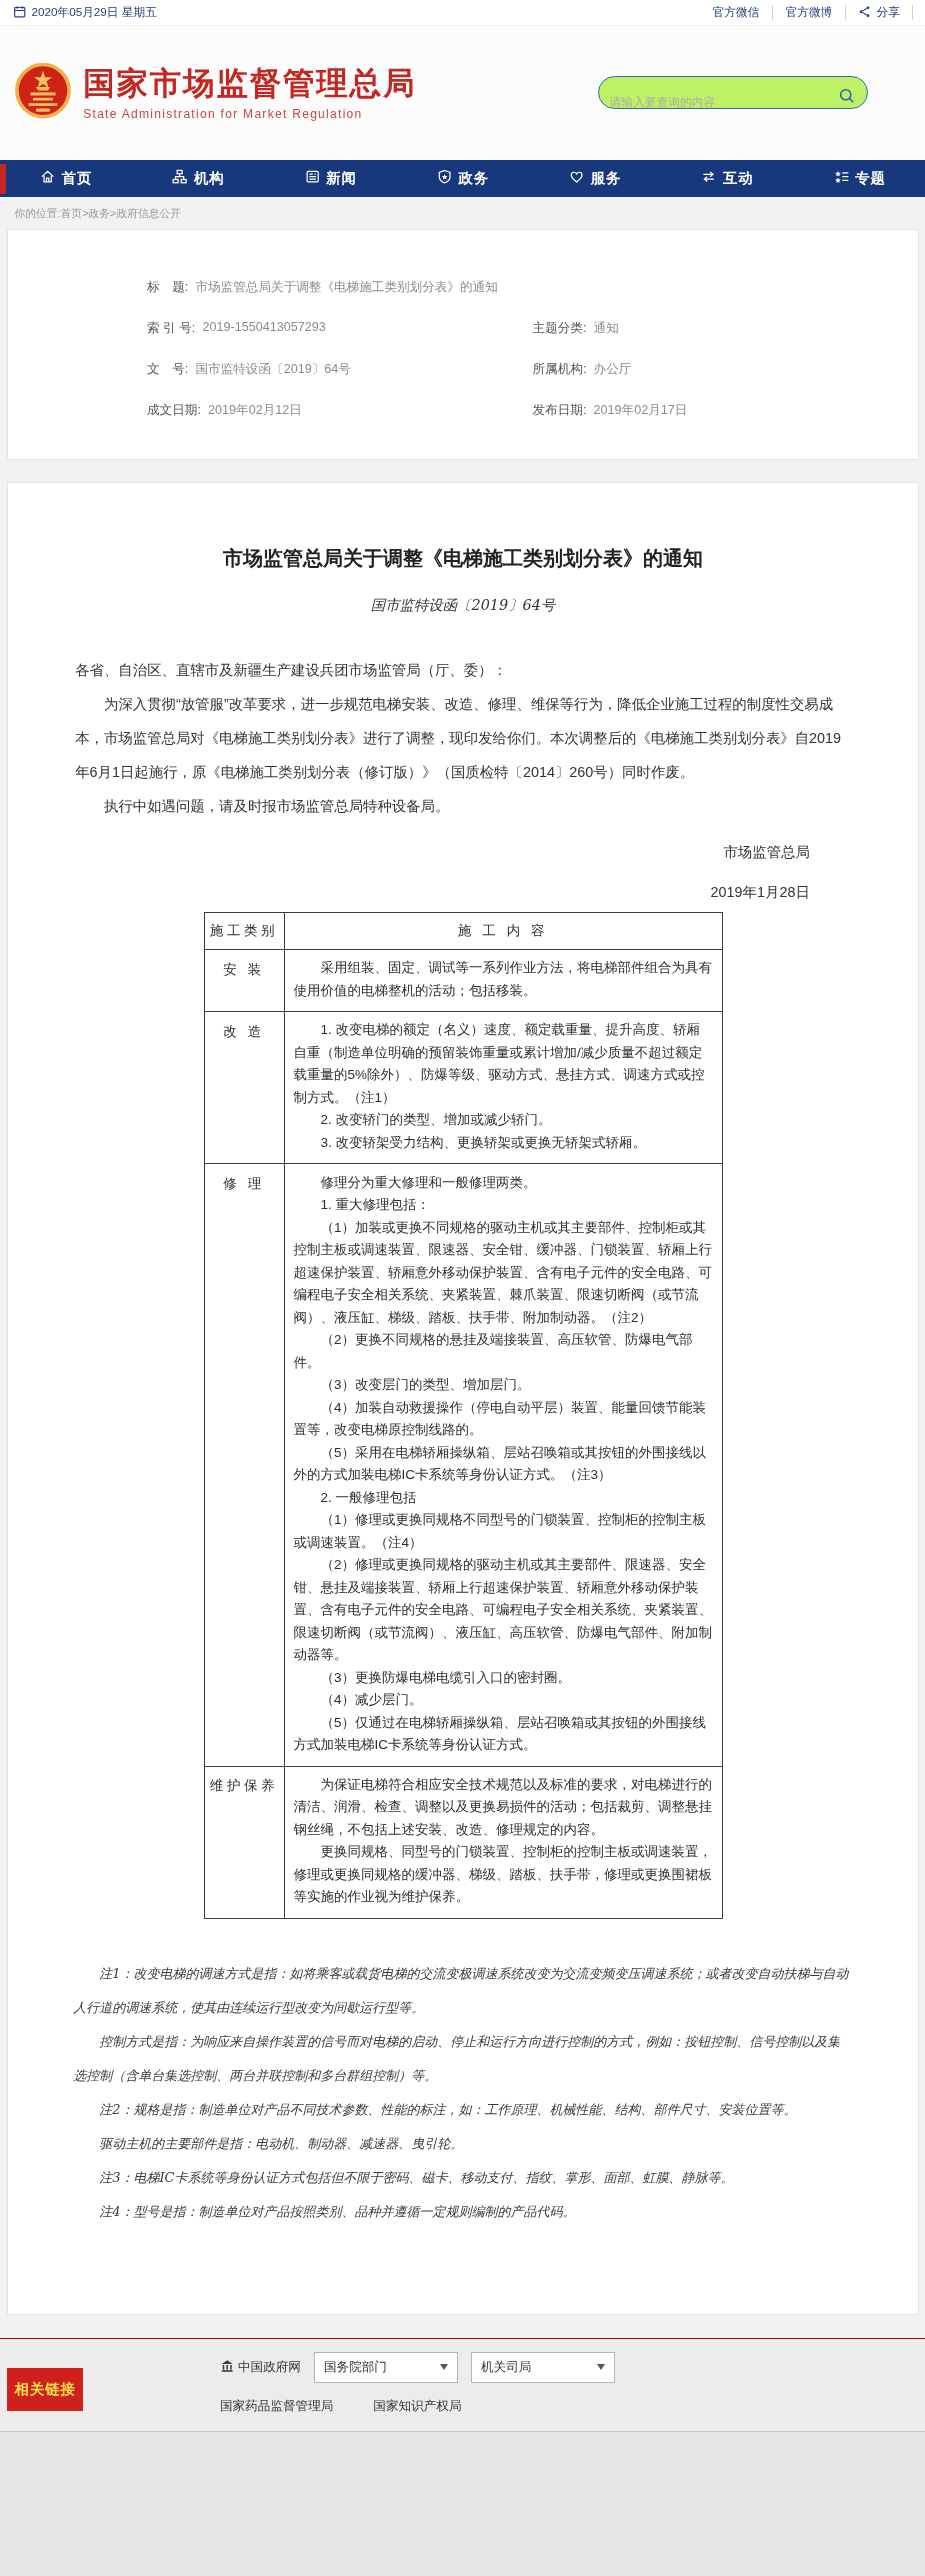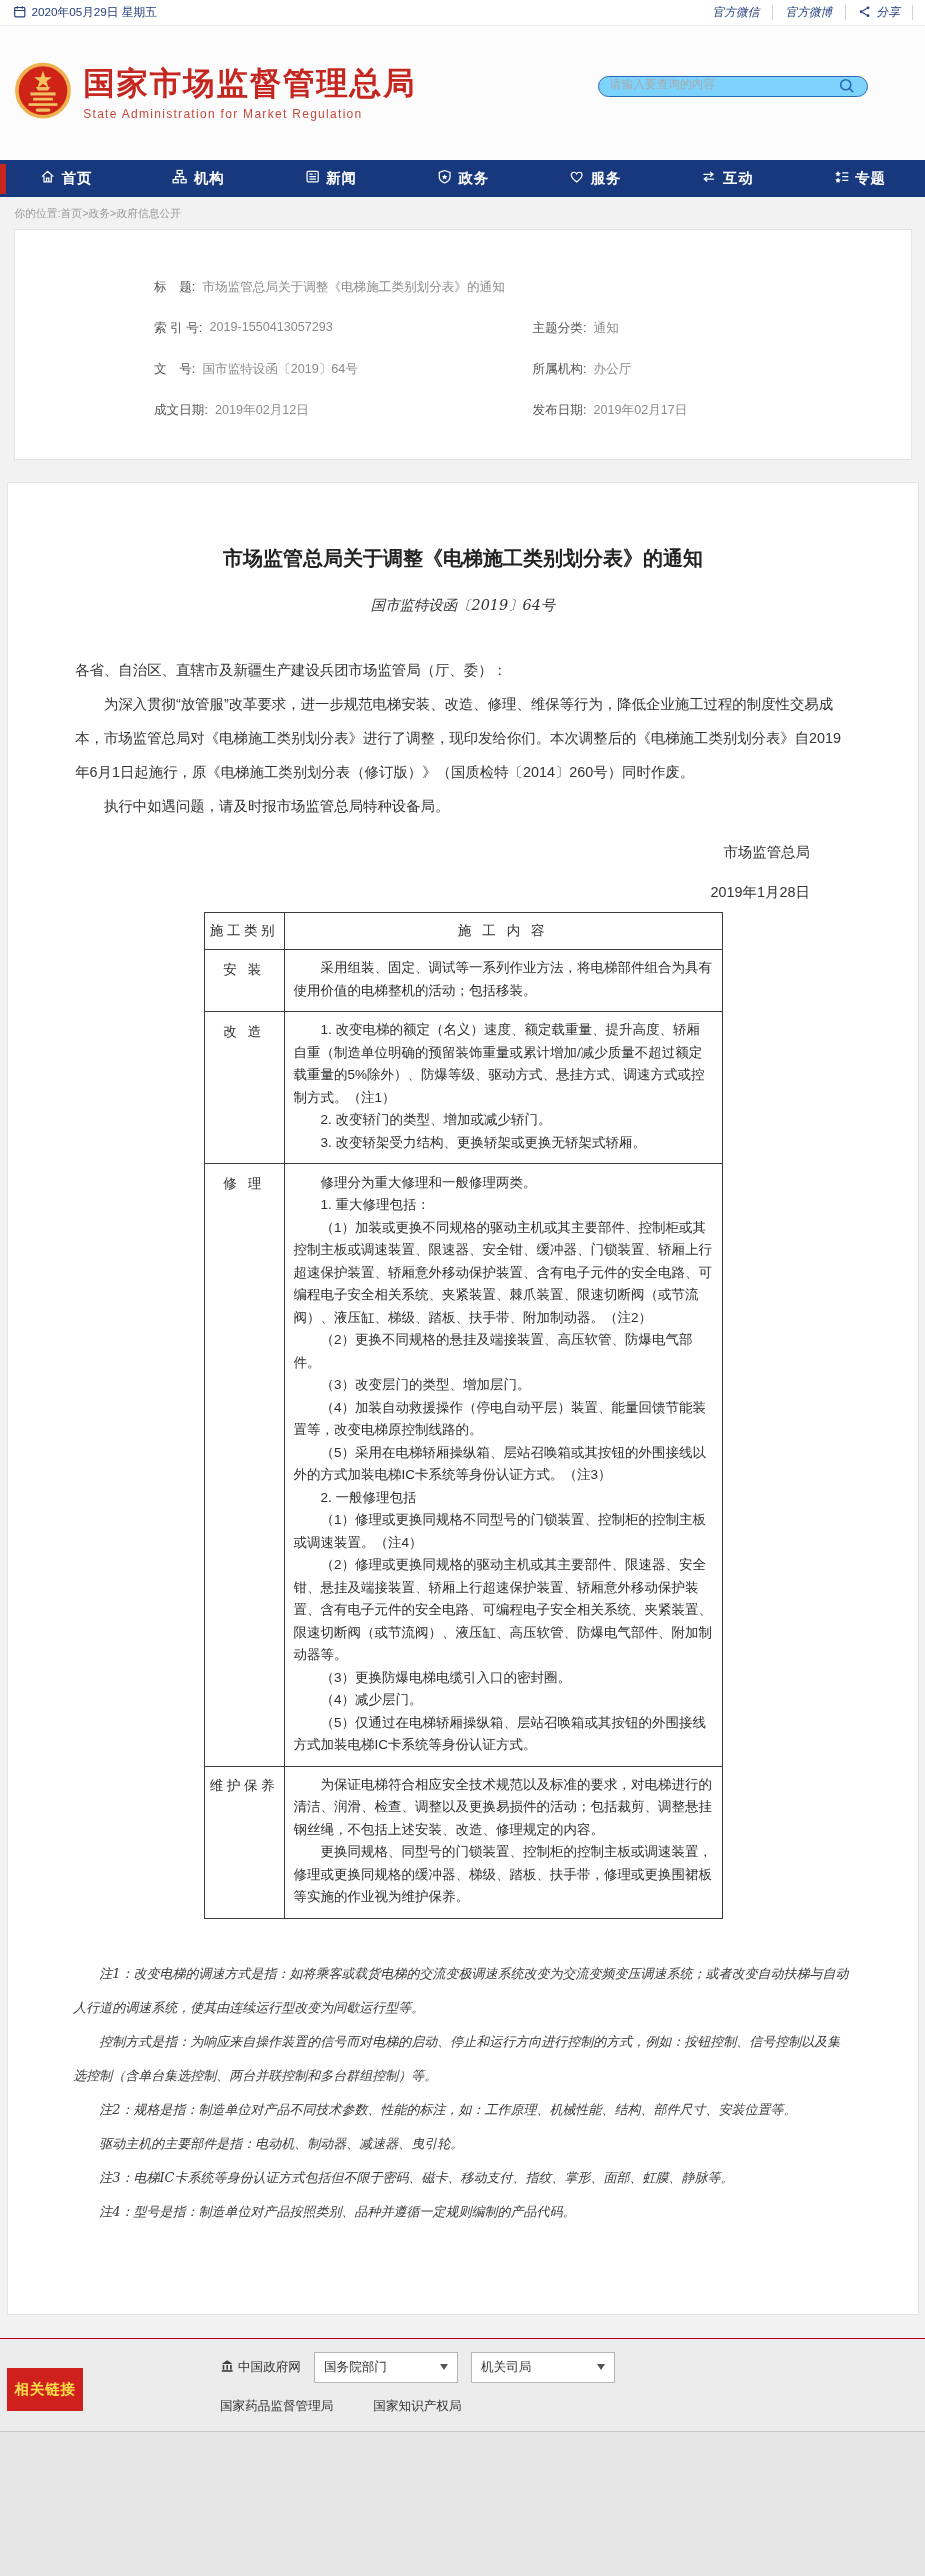--- a/index.html
+++ b/index.html
@@ -10,21 +10,21 @@
   }
   .page { width: 926px; position: relative; overflow: hidden; }
 
   
   .topbar {
     height: 26px; background: #fff; border-bottom: 0.9px solid #ececec;
     display: flex; align-items: center; justify-content: space-between;
     padding: 0 12.6px; font-size: 11.7px; color: #26417e;
   }
   .topbar-left { display: flex; align-items: center; gap: 5.4px; }
-  .topbar-right { display: flex; align-items: flex-end; font-style: italic; }
+  .topbar-right { display: flex; align-items: flex-end; }
   .topbar-right .tlink {
     color: #26417e; text-decoration: none; padding: 0 12.6px;
     border-right: 0.9px solid #c9d2e4; display: flex; align-items: center; gap: 4.5px;
     cursor: pointer;
   }
 
   
   .header {
     height: 134px; background: #fcfcfd; position: relative;
     display: flex; align-items: center;
@@ -32,22 +32,22 @@
   .brand { display: flex; align-items: center; margin-left: 14.4px; gap: 10.8px; }
   .brand-text .cn {
     color: #c5261f; font-size: 31.5px; font-weight: bold; letter-spacing: 1.8px;
     line-height: 36px;
   }
   .brand-text .en {
     color: #c5493f; font-size: 12px; letter-spacing: 1.3px; margin-top: 5.4px;
   }
   .search-wrap {
     position: absolute; right: 58px; top: 50px;
-    width: 270px; height: 21px; border: 0.9px solid #2a6ab5; border-radius: 17px;
-    background: #7dd3fc; display: flex; align-items: flex-start; padding: 0 10.8px;
+    width: 270px; height: 33px; border: 0.9px solid #2a6ab5; border-radius: 17px;
+    background: #bef264; display: flex; align-items: flex-end; padding: 0 10.8px;
   }
   .search-wrap input {
     border: none; outline: none; flex: 1; font-size: 11.7px; color: #555;
     background: transparent; font-family: inherit;
   }
   .search-wrap input::placeholder { color: #aaa; }
   .search-btn { background: none; border: none; cursor: pointer; display: flex; }
 
   
   .nav {
@@ -59,21 +59,21 @@
     flex: 1; color: #fff; text-decoration: none; font-size: 14.4px; font-weight: bold;
     display: flex; align-items: center; justify-content: center; gap: 6.3px;
     letter-spacing: 0.9px;
   }
 
   
   .breadcrumb { padding: 10px 14.4px 8px; font-size: 10.8px; color: #999; }
 
   
   .panel {
-    margin: 0 14px; background: #fff; border: 0.9px solid #e4e4e4;
+    margin: 0 7px; background: #fff; border: 0.9px solid #e4e4e4;
   }
   .meta-panel { padding: 49px 0 16px 139px; }
   .meta-row { display: flex; height: 41px; align-items: flex-start; font-size: 12.6px; }
   .meta-cell { width: 445px; display: flex; }
   .meta-cell.wide { width: 774px; }
   .meta-label { color: #555; white-space: nowrap; }
   .meta-value { color: #8b8b8b; margin-left: 7.2px; }
 
   
   .doc-panel { margin: 21.6px 7.2px 0; padding: 61px 0 85px; }

